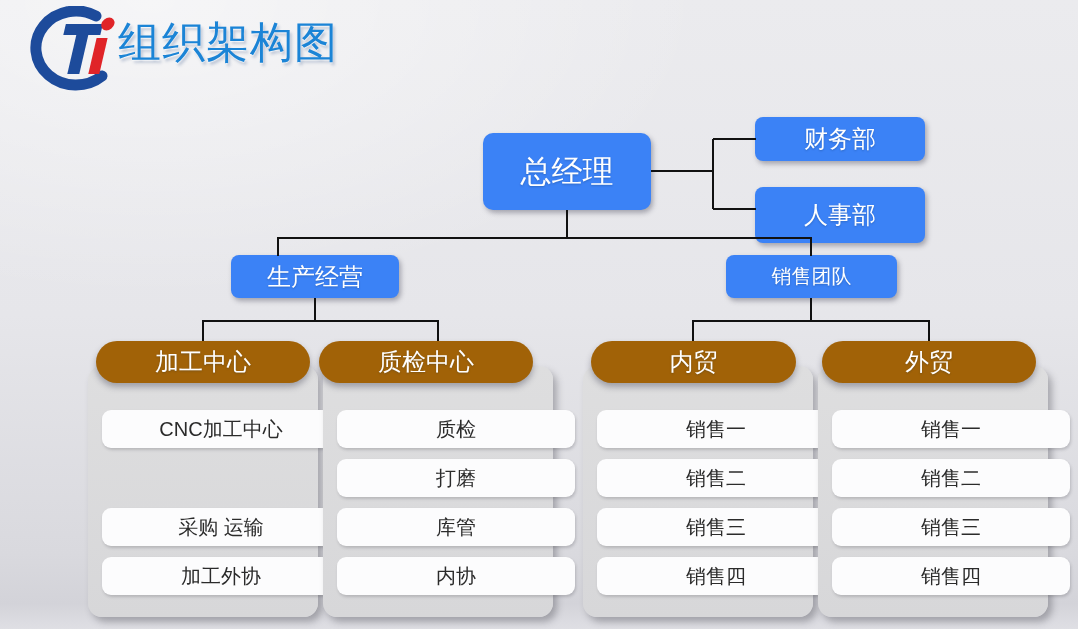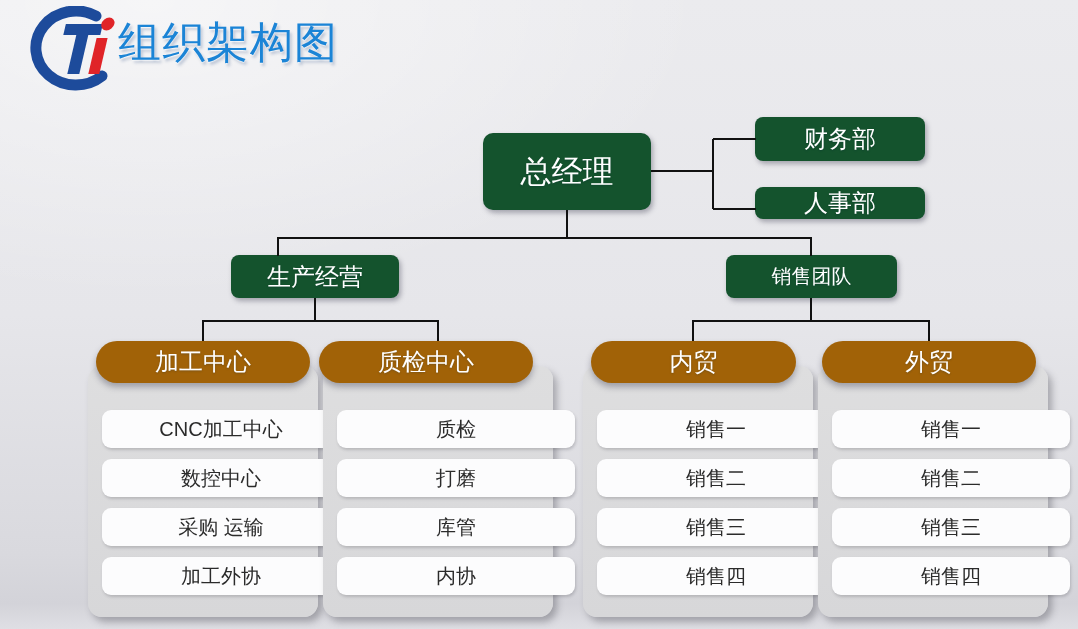--- a/index.html
+++ b/index.html
@@ -15,28 +15,28 @@
   .company-name{
     font-size:29px;color:#1877cd;letter-spacing:1px;
     text-shadow:0 1px 1px rgba(255,255,255,0.8),1px 2px 2px rgba(60,90,140,0.25);
   }
   .page-title{
     font-size:43px;color:#1b84d6;letter-spacing:1px;
     text-shadow:0 1px 1px rgba(255,255,255,0.7),2px 3px 3px rgba(60,90,140,0.3);
   }
   
   .node{
-    position:absolute;background:#14532d;color:#ffffff;
+    position:absolute;background:#3b82f6;color:#ffffff;
     display:flex;align-items:center;justify-content:center;
     box-shadow:2px 3px 5px rgba(40,40,60,0.35);
     text-shadow:0 1px 2px rgba(0,30,60,0.25);
   }
   .node-root{left:483px;top:133px;width:168px;height:77px;border-radius:10px;font-size:31px;}
   .node-finance{left:755px;top:117px;width:170px;height:44px;border-radius:8px;font-size:24px;}
-  .node-hr{left:755px;top:187px;width:170px;height:32px;border-radius:8px;font-size:24px;}
+  .node-hr{left:755px;top:187px;width:170px;height:56px;border-radius:8px;font-size:24px;}
   .node-prod{left:231px;top:255px;width:168px;height:43px;border-radius:8px;font-size:24px;}
   .node-sales{left:726px;top:255px;width:171px;height:43px;border-radius:8px;font-size:20px;}
   
   .pill{
     position:absolute;top:341px;height:42px;border-radius:21px;
     background:#a16207;color:#ffffff;font-size:24px;
     display:flex;align-items:center;justify-content:center;
     box-shadow:0 4px 6px rgba(40,40,60,0.35);
     text-shadow:0 1px 2px rgba(0,40,70,0.25);
     z-index:3;
@@ -105,21 +105,20 @@
 </svg>
 
 <div class="node node-root">总经理</div>
 <div class="node node-finance">财务部</div>
 <div class="node node-hr">人事部</div>
 <div class="node node-prod">生产经营</div>
 <div class="node node-sales">销售团队</div>
 
 <div class="panel panel1">
   <div class="item it1">CNC加工中心</div>
-  <div class="item it2">数控中心</div>
   <div class="item it3">采购 运输</div>
   <div class="item it4">加工外协</div>
 </div>
 <div class="panel panel2">
   <div class="item it1">质检</div>
   <div class="item it2">打磨</div>
   <div class="item it3">库管</div>
   <div class="item it4">内协</div>
 </div>
 <div class="panel panel3">

